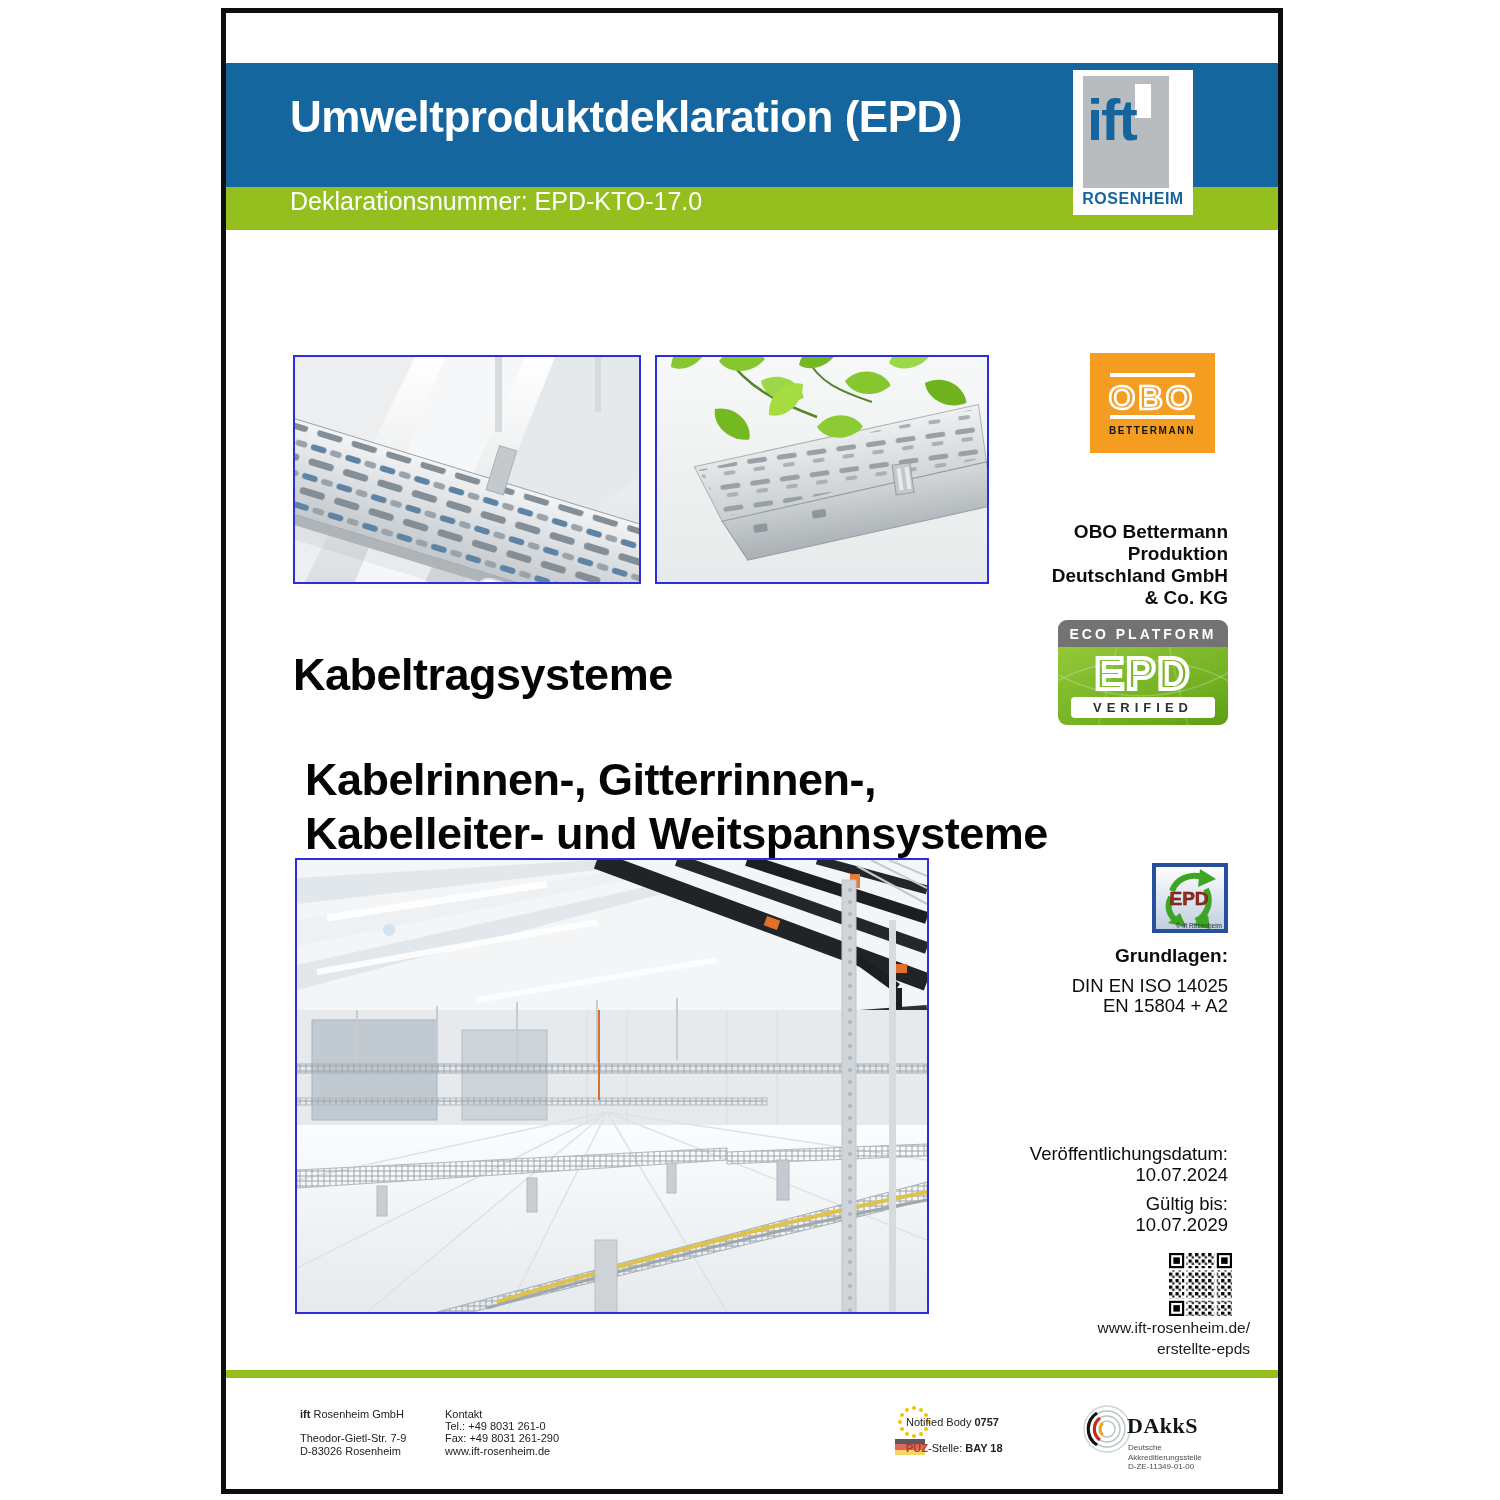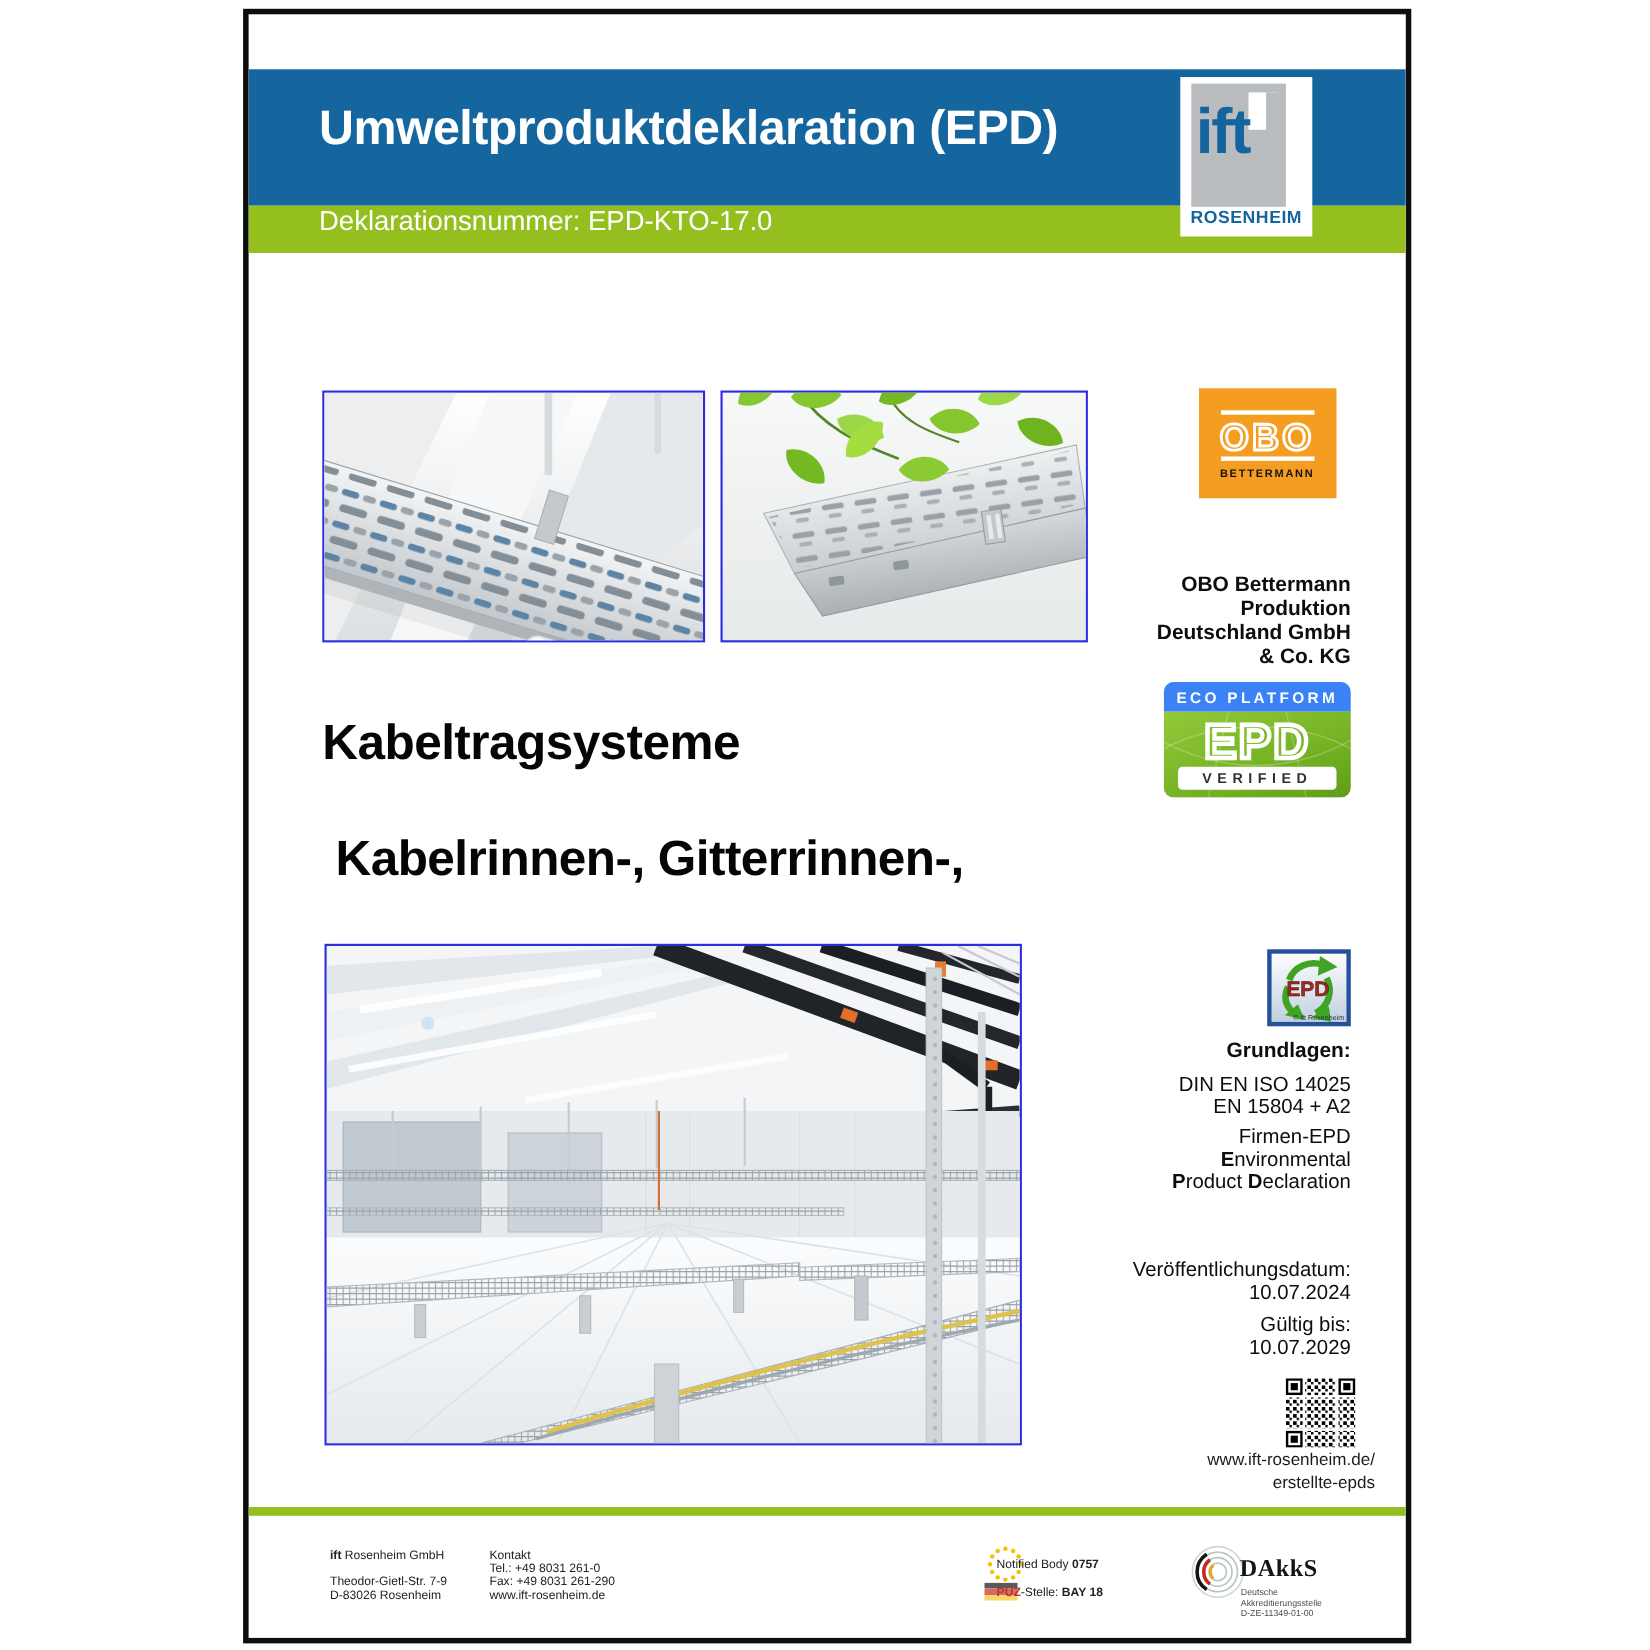--- a/index.html
+++ b/index.html
@@ -44,21 +44,21 @@
   
   .obo-box { left:864px; top:340px; width:125px; height:100px; background:#F49D21; }
   
   .company-text {
     right:50px; top:508px; text-align:right; font-weight:bold;
     font-size:19px; line-height:22px; color:#0d0d0d;
   }
   
   .eco-badge { left:832px; top:607px; width:170px; height:105px; border-radius:9px; overflow:hidden;
                box-shadow:0 0 0 1px #c8cdd0 inset; }
-  .eco-top { height:27px; background:#3b82f6; display:flex; align-items:center; justify-content:center;
+  .eco-top { height:27px; background:#737373; display:flex; align-items:center; justify-content:center;
              color:#fff; font-weight:bold; font-size:14px; letter-spacing:3px; }
   .eco-body { position:relative; height:78px; background:linear-gradient(160deg,#93c93a 0%,#6fae20 70%,#5f9c18 100%); }
   .eco-verified {
     position:absolute; left:13px; right:13px; bottom:7px; height:21px; background:#fff; border-radius:4px;
     display:flex; align-items:center; justify-content:center;
     color:#2b3136; font-weight:bold; font-size:13px; letter-spacing:5px;
   }
   
   .h-main { left:67px; top:636px; font-size:45px; font-weight:bold; letter-spacing:-0.5px; color:#050505; white-space:nowrap; }
   .h-sub  { left:67px; top:740px; font-size:45px; font-weight:bold; letter-spacing:-0.5px; color:#050505; line-height:54px; white-space:nowrap;margin-left:12px; }
@@ -227,20 +227,21 @@
         <path d="M60,-5 L40,80 M110,-5 L130,80" stroke="#ffffff" stroke-width="1.5" opacity="0.18"></path>
         <text x="85" y="42" text-anchor="middle" font-size="44" font-weight="bold" font-family="Liberation Sans, sans-serif" fill="none" stroke="#ffffff" stroke-width="4" letter-spacing="2">EPD</text>
       </svg>
       <div class="eco-verified">VERIFIED</div>
     </div>
   </div>
 
   <div class="abs h-main">Kabeltragsysteme</div>
   <div class="abs h-sub">
     <div>Kabelrinnen-, Gitterrinnen-,</div>
+    <div>Kabelleiter- und Weitspannsysteme</div>
   </div>
 
   <div class="abs photo" style="left:69px; top:845px; width:630px; height:452px;">
     <svg width="630" height="452" viewBox="0 0 630 452">
       <defs>
         <linearGradient id="floorG" x1="0" y1="0" x2="0" y2="1">
           <stop offset="0" stop-color="#fbfcfd"></stop>
             <stop offset="1" stop-color="#e6eaed"></stop>
         </linearGradient>
         <pattern id="mesh" width="12" height="10" patternUnits="userSpaceOnUse">
@@ -335,25 +336,20 @@
       <polygon points="36,58 52,48 54,62" fill="#3da523"></polygon>
       <text x="33" y="38" text-anchor="middle" font-size="19" font-weight="bold" font-family="Liberation Sans, sans-serif" fill="#9b2a21" stroke="#5e120e" stroke-width="0.5">EPD</text>
     </svg>
     <div style="position:absolute; right:2px; bottom:0; font-size:6.5px; color:#27333f;">© ift Rosenheim</div>
   </div>
 
   <div class="abs rcol grundlagen">Grundlagen:</div>
   <div class="abs rcol standards">
     <div>DIN EN ISO 14025</div>
     <div>EN 15804 + A2</div>
-  </div>
-  <div class="abs rcol firmen">
-    <div>Firmen-EPD</div>
-    <div><b>E</b><span>nvironmental</span></div>
-    <div><b>P</b><span>roduct </span><b>D</b><span>eclaration</span></div>
   </div>
 
   <div class="abs rcol dates1">
     <div>Veröffentlichungsdatum:</div>
     <div>10.07.2024</div>
   </div>
   <div class="abs rcol dates2">
     <div>Gültig bis:</div>
     <div>10.07.2029</div>
   </div>

